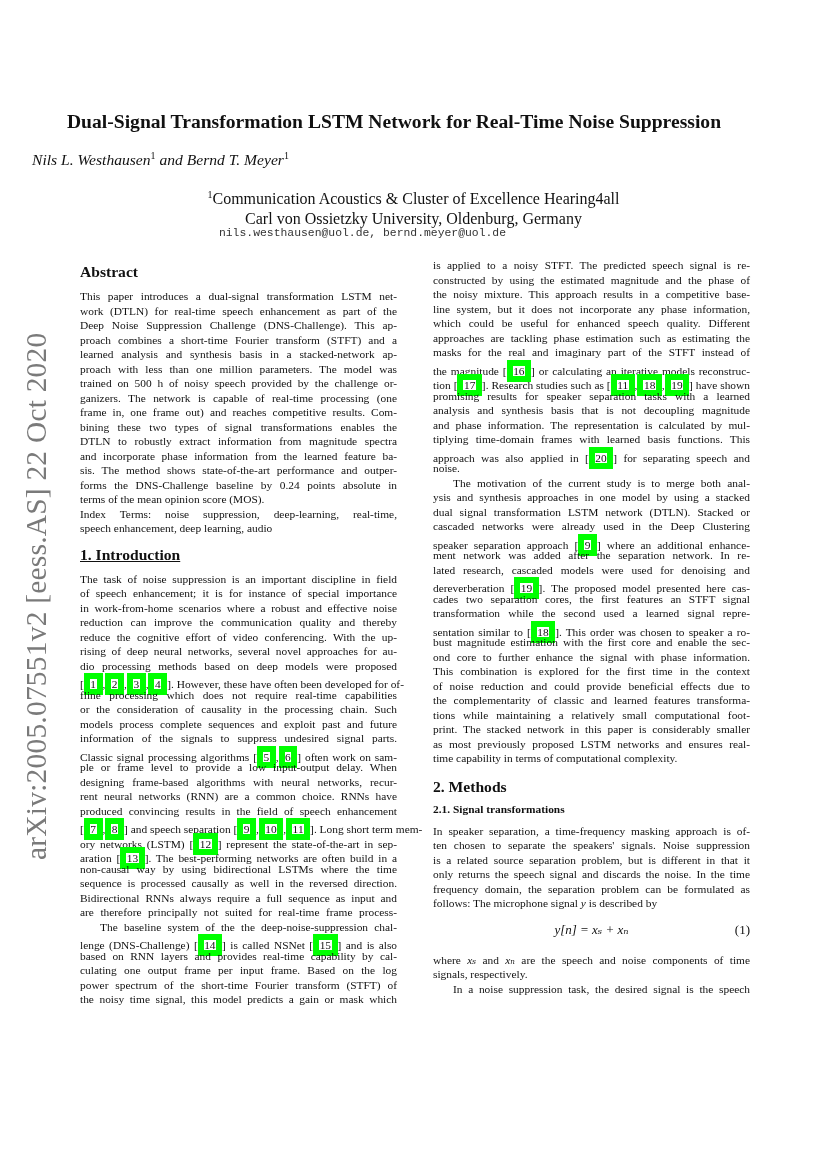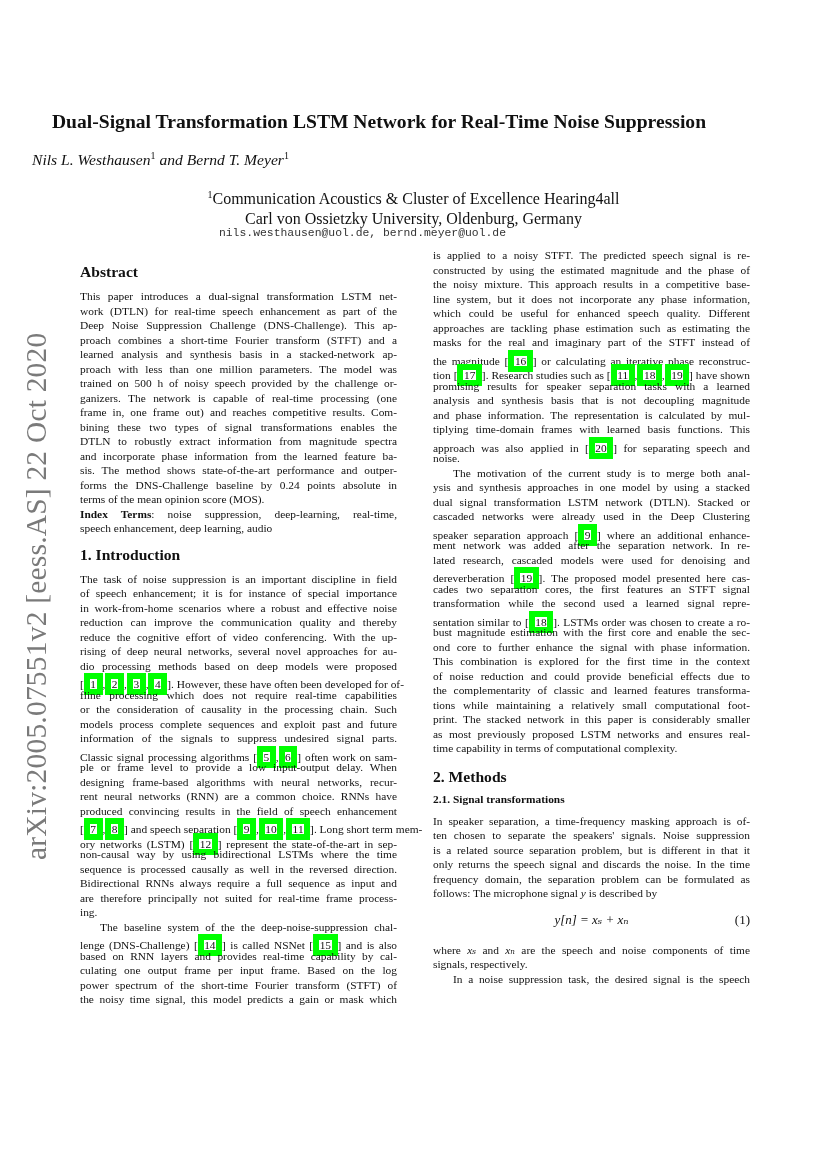--- a/index.html
+++ b/index.html
@@ -1,41 +1,41 @@
 <!DOCTYPE html>
 <html><head>
 <meta charset="utf-8">
 <style>
   html, body { margin: 0; padding: 0; background: #ffffff; }
   body { width: 827px; height: 1170px; position: relative; overflow: hidden;
          font-family: "Liberation Serif", "DejaVu Serif", serif; color: #111; }
   .sidebar-id { position: absolute; left: 20px; top: 860px; transform-origin: left top;
          transform: rotate(-90deg); font-size: 29.5px; color: #7a7a7a; white-space: nowrap;
          letter-spacing: 0.2px; }
-  .title { position: absolute; top: 111px; left: 0; width: 758px; text-align: center;
+  .title { position: absolute; top: 111px; left: 15px; width: 758px; text-align: center;
          font-size: 19.6px; font-weight: bold; }
   .authors { position: absolute; top: 150px; left: 0; width: 827px; 
          font-size: 15.6px; font-style: italic; padding-left: 32px; }
   .authors sup, .affil sup { font-size: 10px; font-style: normal; vertical-align: 6px; }
   .affil { position: absolute; top: 185px; left: 0; width: 827px; text-align: center;
          font-size: 16px; line-height: 20px; }
   .emails { position: absolute; top: 227px; left: 0; width: 725px; text-align: center;
          font-family: "Liberation Mono", "DejaVu Sans Mono", monospace; font-size: 11.4px; color: #333; }
   .col { position: absolute; width: 317px; font-size: 11.4px; line-height: 14.5px; }
   .col-left { left: 80px; }
   .col-right { left: 433px; }
   .sec-h { font-weight: bold; font-size: 15.6px; }
   .sub-h { font-weight: bold; font-size: 11.4px; }
   .ln { display: block; text-align: justify; text-align-last: justify; height: 14.5px; white-space: nowrap; }
   .ln.last { text-align-last: left; }
   .ln.ind { text-indent: 20px; }
   .cite { border: 6px solid #a3a3a3; padding: 0 0.5px; line-height: 10px; display: inline-block; }
   .eq { position: relative; height: 18px; font-style: italic; text-align: center; font-size: 13px; }
   .eq-num { position: absolute; right: 0; top: 0; font-style: normal; }
-  b { font-weight: bold; }
+  b { font-weight: normal; }
 </style>
 </head>
 <body>
 
 <div class="sidebar-id">arXiv:2005.07551v2  [eess.AS]  22 Oct 2020</div>
 
 <div class="title">Dual-Signal Transformation LSTM Network for Real-Time Noise Suppression</div>
 <div class="authors"><span>Nils L. Westhausen</span><sup>1</sup><span> and </span><span>Bernd T. Meyer</span><sup>1</sup></div>
 <div class="affil">
   <div><sup>1</sup><span>Communication Acoustics &amp; Cluster of Excellence Hearing4all</span></div>
@@ -58,82 +58,82 @@
     <span class="ln">bining these two types of signal transformations enables the</span>
     <span class="ln">DTLN to robustly extract information from magnitude spectra</span>
     <span class="ln">and incorporate phase information from the learned feature ba-</span>
     <span class="ln">sis. The method shows state-of-the-art performance and outper-</span>
     <span class="ln">forms the DNS-Challenge baseline by 0.24 points absolute in</span>
     <span class="ln last">terms of the mean opinion score (MOS).</span>
     <span class="ln"><b>Index Terms</b><span>:  noise suppression, deep-learning, real-time,</span></span>
     <span class="ln last">speech enhancement, deep learning, audio</span>
   </div>
 
-  <div class="sec-h" style="margin-top:12px;height:24px;">1.  Introduction</div>
+  <div class="sec-h" style="margin-top:12px;height:24px;text-decoration:underline;">1.  Introduction</div>
   <div>
     <span class="ln">The task of noise suppression is an important discipline in field</span>
     <span class="ln">of speech enhancement; it is for instance of special importance</span>
     <span class="ln">in work-from-home scenarios where a robust and effective noise</span>
     <span class="ln">reduction can improve the communication quality and thereby</span>
     <span class="ln">reduce the cognitive effort of video conferencing. With the up-</span>
     <span class="ln">rising of deep neural networks, several novel approaches for au-</span>
     <span class="ln">dio processing methods based on deep models were proposed</span>
     <span class="ln"><span>[</span><a class="cite" style="border-color: rgb(0, 255, 0);">1</a><span>,</span><a class="cite" style="border-color: rgb(0, 255, 0);">2</a><span>,</span><a class="cite" style="border-color: rgb(0, 255, 0);">3</a><span>,</span><a class="cite" style="border-color: rgb(0, 255, 0);">4</a><span>]</span><span>. However, these have often been developed for of-</span></span>
     <span class="ln">fline processing which does not require real-time capabilities</span>
     <span class="ln">or the consideration of causality in the processing chain. Such</span>
     <span class="ln">models process complete sequences and exploit past and future</span>
     <span class="ln">information of the signals to suppress undesired signal parts.</span>
     <span class="ln"><span>Classic signal processing algorithms </span><span>[</span><a class="cite" style="border-color: rgb(0, 255, 0);">5</a><span>,</span><a class="cite" style="border-color: rgb(0, 255, 0);">6</a><span>]</span><span> often work on sam-</span></span>
     <span class="ln">ple or frame level to provide a low input-output delay. When</span>
     <span class="ln">designing frame-based algorithms with neural networks, recur-</span>
     <span class="ln">rent neural networks (RNN) are a common choice. RNNs have</span>
     <span class="ln">produced convincing results in the field of speech enhancement</span>
     <span class="ln"><span>[</span><a class="cite" style="border-color: rgb(0, 255, 0);">7</a><span>,</span><a class="cite" style="border-color: rgb(0, 255, 0);">8</a><span>]</span><span> and speech separation </span><span>[</span><a class="cite" style="border-color: rgb(0, 255, 0);">9</a><span>,</span><a class="cite" style="border-color: rgb(0, 255, 0);">10</a><span>,</span><a class="cite" style="border-color: rgb(0, 255, 0);">11</a><span>]</span><span>. Long short term mem-</span></span>
     <span class="ln"><span>ory networks (LSTM) </span><span>[</span><a class="cite" style="border-color: rgb(0, 255, 0);">12</a><span>]</span><span> represent the state-of-the-art in sep-</span></span>
+    <span class="ln"><span>aration </span><span>[</span><a class="cite" style="border-color: rgb(0, 255, 0);">13</a><span>]</span><span>. The best-performing networks are often build in a</span></span>
     <span class="ln">non-causal way by using bidirectional LSTMs where the time</span>
     <span class="ln">sequence is processed causally as well in the reversed direction.</span>
     <span class="ln">Bidirectional RNNs always require a full sequence as input and</span>
     <span class="ln">are therefore principally not suited for real-time frame process-</span>
-    <span class="ln last">ing.</span>
     <span class="ln ind">The baseline system of the the deep-noise-suppression chal-</span>
     <span class="ln"><span>lenge (DNS-Challenge) </span><span>[</span><a class="cite" style="border-color: rgb(0, 255, 0);">14</a><span>]</span><span> is called NSNet </span><span>[</span><a class="cite" style="border-color: rgb(0, 255, 0);">15</a><span>]</span><span> and is also</span></span>
     <span class="ln">based on RNN layers and provides real-time capability by cal-</span>
     <span class="ln">culating one output frame per input frame.  Based on the log</span>
     <span class="ln">power spectrum of the short-time Fourier transform (STFT) of</span>
     <span class="ln">the noisy time signal, this model predicts a gain or mask which</span>
   </div>
 </div>
 
-<div class="col col-right" style="top:248px;">
+<div class="col col-right" style="top:258px;">
   <span class="ln">is applied to a noisy STFT. The predicted speech signal is re-</span>
   <span class="ln">constructed by using the estimated magnitude and the phase of</span>
   <span class="ln">the noisy mixture. This approach results in a competitive base-</span>
   <span class="ln">line system, but it does not incorporate any phase information,</span>
   <span class="ln">which could be useful for enhanced speech quality.  Different</span>
   <span class="ln">approaches are tackling phase estimation such as estimating the</span>
   <span class="ln">masks for the real and imaginary part of the STFT instead of</span>
-  <span class="ln"><span>the magnitude </span><span>[</span><a class="cite" style="border-color: rgb(0, 255, 0);">16</a><span>]</span><span> or calculating an iterative phase reconstruc-</span></span>
+  <span class="ln"><span>the magnitude </span><span>[</span><a class="cite" style="border-color: rgb(0, 255, 0);">16</a><span>]</span><span> or calculating an iterative models reconstruc-</span></span>
   <span class="ln"><span>tion </span><span>[</span><a class="cite" style="border-color: rgb(0, 255, 0);">17</a><span>]</span><span>.  Research studies such as </span><span>[</span><a class="cite" style="border-color: rgb(0, 255, 0);">11</a><span>,</span><a class="cite" style="border-color: rgb(0, 255, 0);">18</a><span>,</span><a class="cite" style="border-color: rgb(0, 255, 0);">19</a><span>]</span><span> have shown</span></span>
   <span class="ln">promising results for speaker separation tasks with a learned</span>
   <span class="ln">analysis and synthesis basis that is not decoupling magnitude</span>
   <span class="ln">and phase information. The representation is calculated by mul-</span>
   <span class="ln">tiplying time-domain frames with learned basis functions. This</span>
   <span class="ln"><span>approach was also applied in </span><span>[</span><a class="cite" style="border-color: rgb(0, 255, 0);">20</a><span>]</span><span> for separating speech and</span></span>
   <span class="ln last">noise.</span>
   <span class="ln ind">The motivation of the current study is to merge both anal-</span>
   <span class="ln">ysis and synthesis approaches in one model by using a stacked</span>
   <span class="ln">dual signal transformation LSTM network (DTLN). Stacked or</span>
   <span class="ln">cascaded networks were already used in the Deep Clustering</span>
   <span class="ln"><span>speaker separation approach </span><span>[</span><a class="cite" style="border-color: rgb(0, 255, 0);">9</a><span>]</span><span> where an additional enhance-</span></span>
   <span class="ln">ment network was added after the separation network.  In re-</span>
   <span class="ln">lated research, cascaded models were used for denoising and</span>
   <span class="ln"><span>dereverberation </span><span>[</span><a class="cite" style="border-color: rgb(0, 255, 0);">19</a><span>]</span><span>. The proposed model presented here cas-</span></span>
   <span class="ln">cades two separation cores, the first features an STFT signal</span>
   <span class="ln">transformation while the second used a learned signal repre-</span>
-  <span class="ln"><span>sentation similar to </span><span>[</span><a class="cite" style="border-color: rgb(0, 255, 0);">18</a><span>]</span><span>. LSTMs order was chosen to create a ro-</span></span>
+  <span class="ln"><span>sentation similar to </span><span>[</span><a class="cite" style="border-color: rgb(0, 255, 0);">18</a><span>]</span><span>. This order was chosen to speaker a ro-</span></span>
   <span class="ln">bust magnitude estimation with the first core and enable the sec-</span>
   <span class="ln">ond core to further enhance the signal with phase information.</span>
   <span class="ln">This combination is explored for the first time in the context</span>
   <span class="ln">of noise reduction and could provide beneficial effects due to</span>
   <span class="ln">the complementarity of classic and learned features transforma-</span>
   <span class="ln">tions while maintaining a relatively small computational foot-</span>
   <span class="ln">print. The stacked network in this paper is considerably smaller</span>
   <span class="ln">as most previously proposed LSTM networks and ensures real-</span>
   <span class="ln last">time capability in terms of computational complexity.</span>
 

